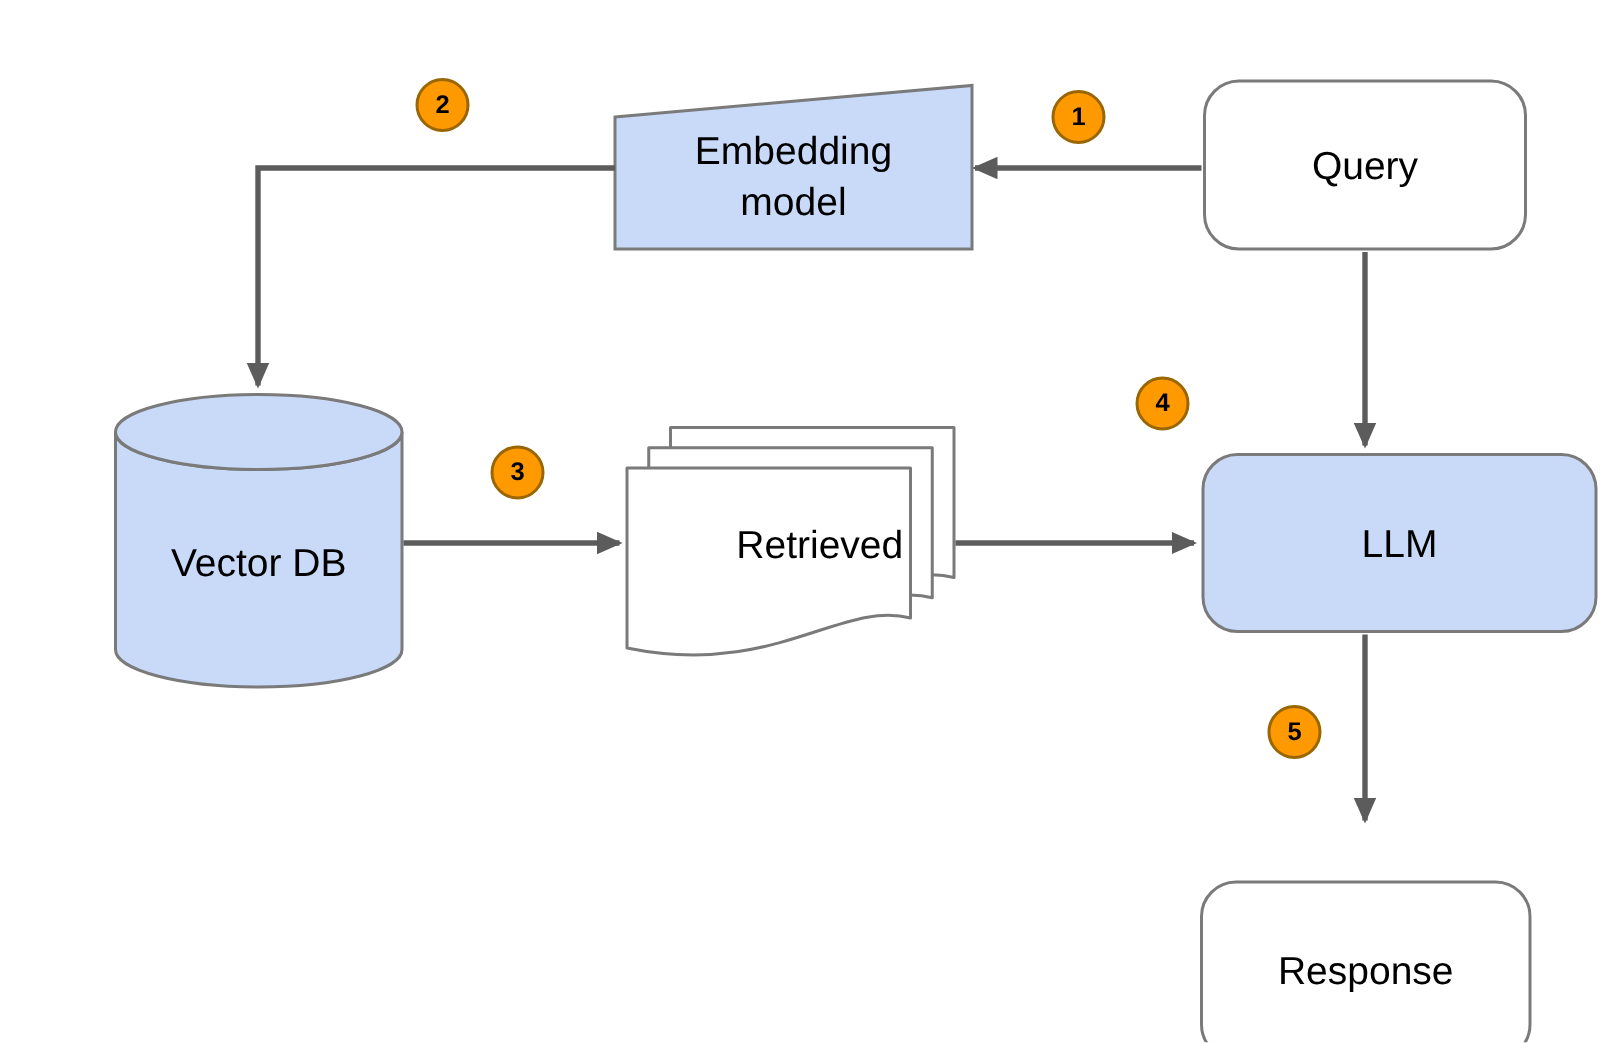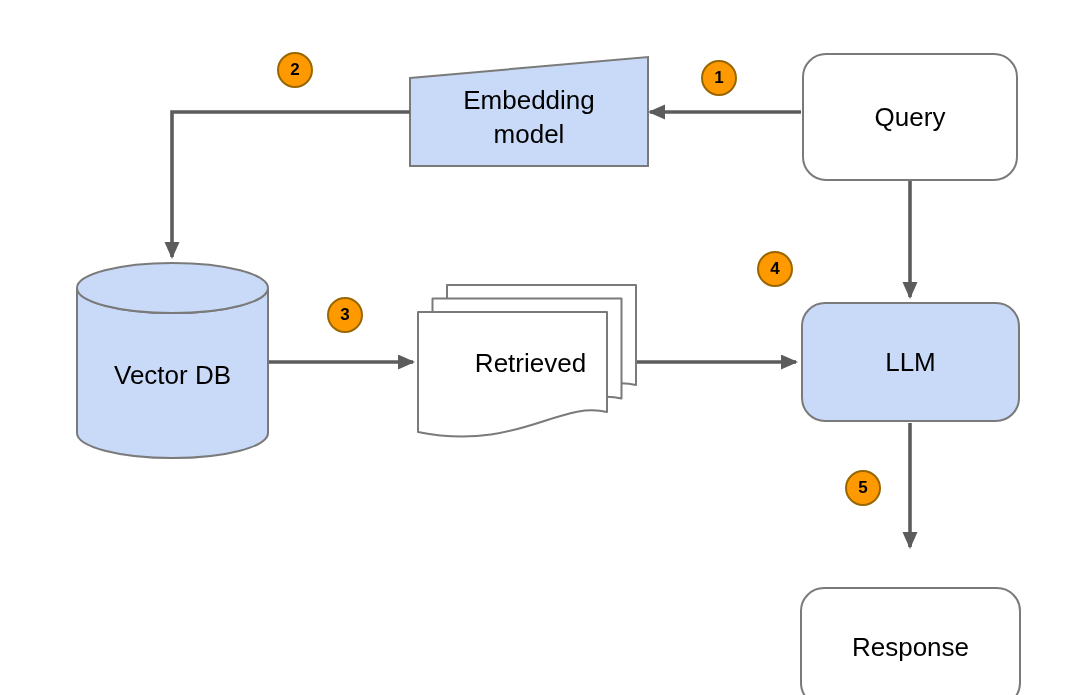--- a/index.html
+++ b/index.html
@@ -77,42 +77,42 @@
     </g>
 
     <line class="arrow" x1="801" y1="112" x2="650" y2="112" marker-end="url(#ah)"></line>
     <polyline class="arrow" points="410,112 172,112 172,257" marker-end="url(#ah)"></polyline>
     <line class="arrow" x1="269" y1="362" x2="413" y2="362" marker-end="url(#ah)"></line>
     <line class="arrow" x1="637" y1="362" x2="796" y2="362" marker-end="url(#ah)"></line>
     <line class="arrow" x1="910" y1="168" x2="910" y2="297" marker-end="url(#ah)"></line>
     <line class="arrow" x1="910" y1="423" x2="910" y2="547" marker-end="url(#ah)"></line>
   </svg>
 
-  <div class="node white" style="left:802px;top:53px;width:216px;height:128px;">
+  <div class="node white" style="left:802px;top:53px;width:216px;height:114px;">
     <span>Query</span>
   </div>
 
-  <div class="node blue" style="left:801px;top:302px;width:219px;height:120px;">
+  <div class="node blue" style="left:801px;top:302px;width:264px;height:120px;">
     <span>LLM</span>
   </div>
 
   <div class="node white" style="left:800px;top:552px;width:221px;height:120px;margin-top:35px;">
     <span>Response</span>
   </div>
 
   <div class="label" style="left:410px;top:69px;width:238px;height:96px;">
     <span>Embedding</span>
     <span>model</span>
   </div>
 
   <div class="label" style="left:77px;top:358px;width:191px;height:34px;">
     <span>Vector DB</span>
   </div>
 
-  <div class="label" style="left:418px;top:312px;width:225px;height:102px;">
+  <div class="label" style="left:418px;top:312px;width:225px;height:102px;padding-left:16px;">
     <span>Retrieved</span>
   </div>
 
   <div class="badge" style="left:701px;top:60px;">1</div>
   <div class="badge" style="left:277px;top:52px;">2</div>
   <div class="badge" style="left:327px;top:297px;">3</div>
   <div class="badge" style="left:757px;top:251px;">4</div>
   <div class="badge" style="left:845px;top:470px;">5</div>
 
 </div>

